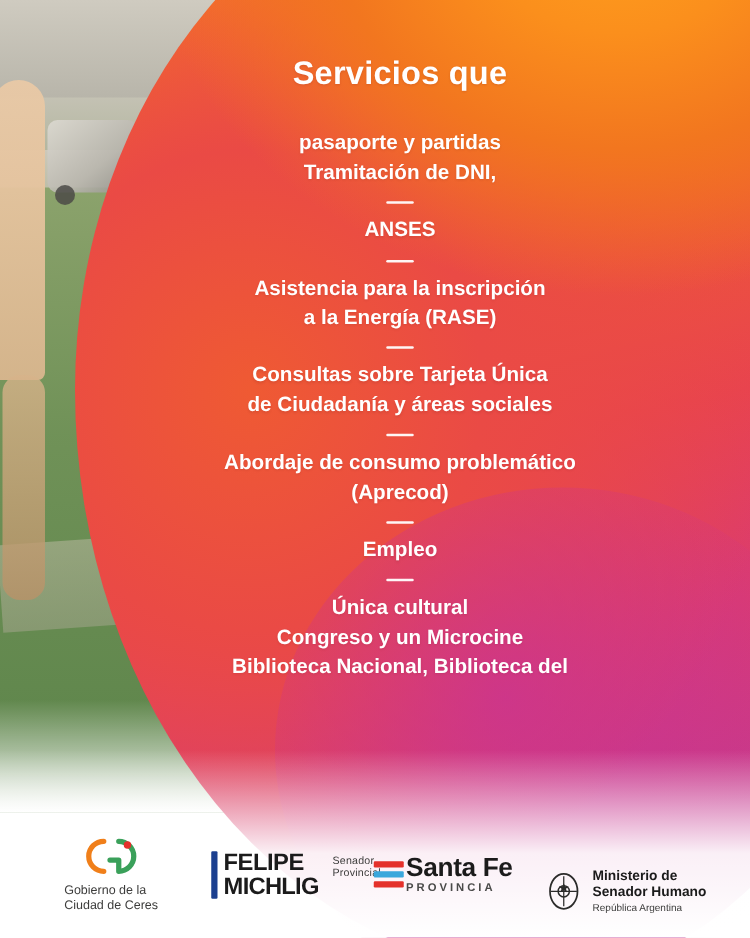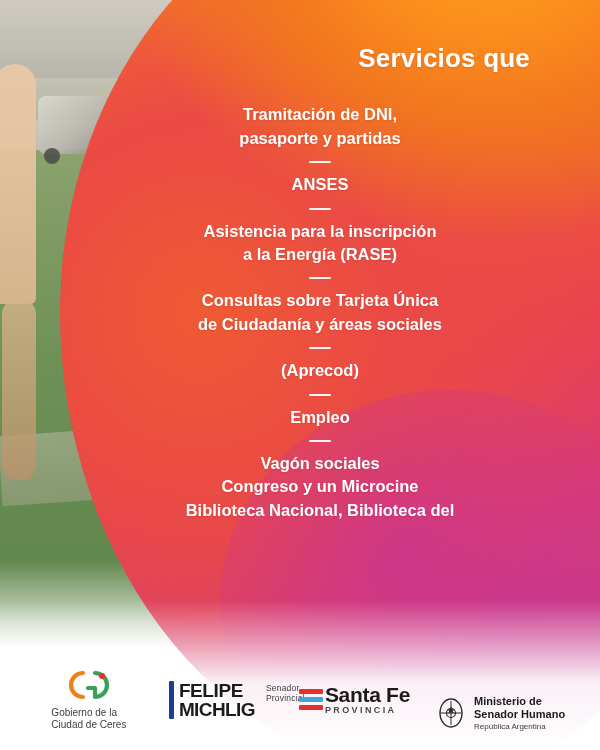--- a/index.html
+++ b/index.html
@@ -132,21 +132,21 @@
     color: #ffffff;
   }
   .title {
     font-size: 26px;
     font-weight: bold;
     line-height: 1.28;
     letter-spacing: .2px;
     margin: 0 0 28px 0;
     text-shadow: 0 1px 2px rgba(120,30,30,.18);
   }
-  .title .line { display: block; text-align: right; }
+  .title .line { display: block; }
 
   .service {
     font-size: 16.5px;
     font-weight: bold;
     line-height: 1.42;
     margin: 0;
     text-shadow: 0 1px 2px rgba(120,30,30,.16);
   }
   .service .line { display: block; }
 
@@ -252,22 +252,22 @@
 
   <div class="blob"></div>
   <div class="glow"></div>
 
   <div class="content">
     <h1 class="title">
       <span class="line">Servicios que</span>
     </h1>
 
     <div class="service">
+      <span class="line">pasaporte y partidas</span>
       <span class="line">Tramitación de DNI,</span>
-      <span class="line">pasaporte y partidas</span>
     </div>
     <span class="sep"></span>
 
     <div class="service">
       <span class="line">ANSES</span>
     </div>
     <span class="sep"></span>
 
     <div class="service">
       <span class="line">Asistencia para la inscripción</span>
@@ -275,31 +275,32 @@
     </div>
     <span class="sep"></span>
 
     <div class="service">
       <span class="line">Consultas sobre Tarjeta Única</span>
       <span class="line">de Ciudadanía y áreas sociales</span>
     </div>
     <span class="sep"></span>
 
     <div class="service">
+      <span class="line">Abordaje de consumo problemático</span>
       <span class="line">(Aprecod)</span>
     </div>
     <span class="sep"></span>
 
     <div class="service">
       <span class="line">Empleo</span>
     </div>
     <span class="sep"></span>
 
     <div class="service">
-      <span class="line">Vagón sociales</span>
+      <span class="line">Única cultural</span>
       <span class="line">Congreso y un Microcine</span>
       <span class="line">Biblioteca Nacional, Biblioteca del</span>
     </div>
   </div>
 
   <div class="bottom-fade"></div>
 
   <div class="logos">
 
     <div class="logo logo-ceres">

